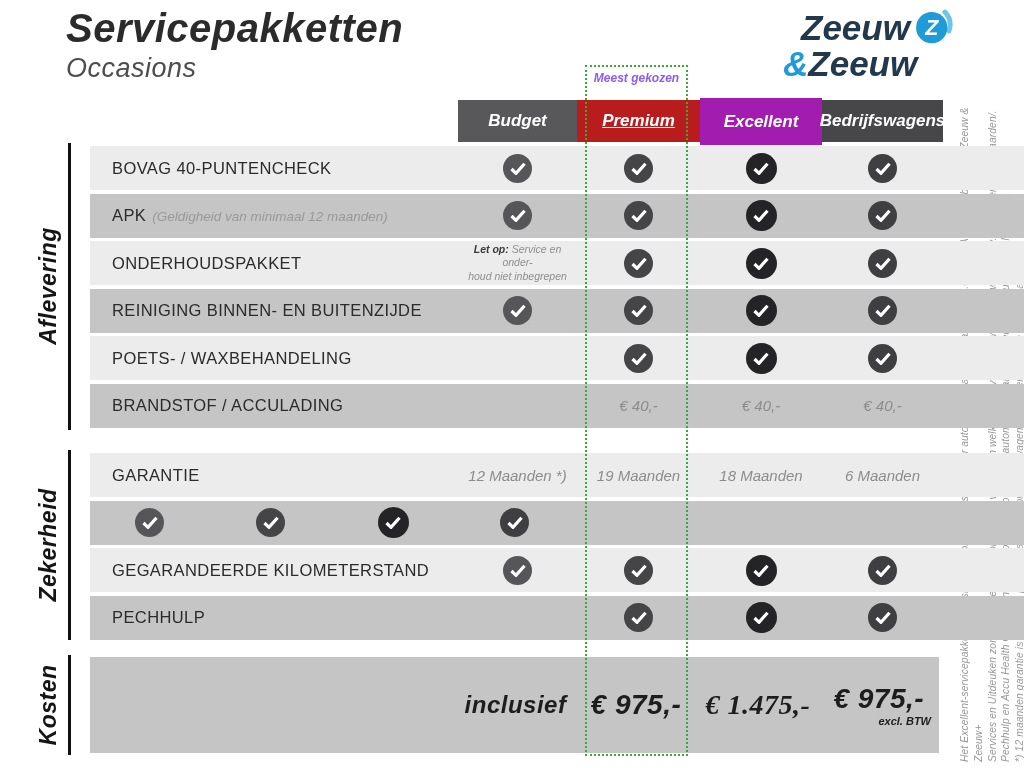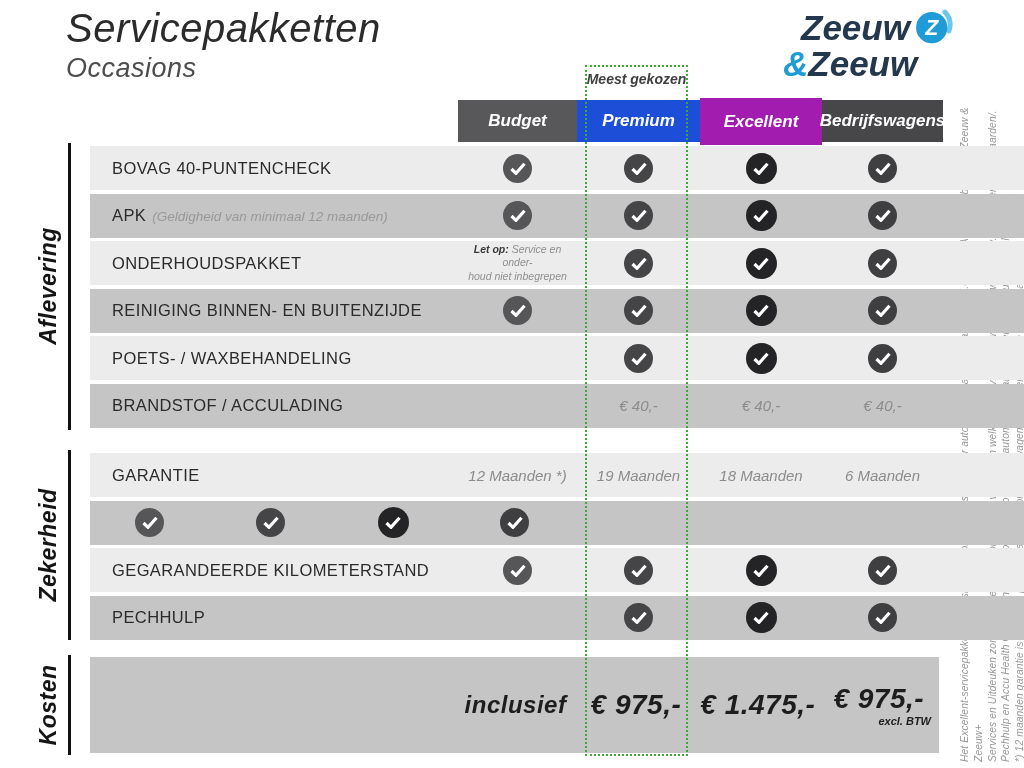--- a/index.html
+++ b/index.html
@@ -6,21 +6,21 @@
   html,body { background:#ffffff; }
   .page {
     position:relative; width:1024px; height:768px; overflow:hidden;
     background:#ffffff;
     font-family:"Liberation Sans", sans-serif;
     color:#2b2b2b;
   }
 
   
   .title-block { position:absolute; left:66px; top:6px; }
-  .title { font-size:40px; font-weight:normal; font-style:italic; color:#2b2b2b; letter-spacing:0.5px; }
+  .title { font-size:40px; font-weight:bold; font-style:italic; color:#2b2b2b; letter-spacing:0.5px; }
   .subtitle { font-size:27px; font-style:italic; font-weight:normal; color:#4d4d4d; margin-top:2px; letter-spacing:0.5px; }
 
   
   .logo { position:absolute; left:783px; top:8px; width:170px; font-style:italic; font-weight:bold; line-height:0.92; }
   .logo-line1 { font-size:35px; color:#24384d; display:flex; align-items:center; margin-left:18px; }
   .logo-line2 { font-size:35px; color:#24384d; margin-left:0px; }
   .logo-amp { color:#1f9bd8; }
   .logo-mark { width:44px; height:44px; margin-left:2px; margin-top:-4px; }
 
   
@@ -69,21 +69,21 @@
     transform:translate(-50%,-50%) rotate(-90deg);
   }
 
   
   .highlight-box {
     position:absolute; left:585px; top:65px; width:103px; height:691px;
     border:2px dotted #3aaa35; z-index:5; pointer-events:none;
   }
   .highlight-label {
     position:absolute; left:585px; top:71px; width:103px; text-align:center;
-    font-size:14px; font-weight:bold; font-style:italic; color:#404040; z-index:6;
+    font-size:12px; font-weight:bold; font-style:italic; color:#8b5cf6; z-index:6;
   }
 
   
   .fineprint {
     position:absolute; top:762px; left:958px; width:688px;
     transform:rotate(-90deg); transform-origin:0 0;
     font-size:10.3px; font-style:italic; color:#979797; line-height:13.8px;
     letter-spacing:0.1px;
   }
   .fineprint span { display:block; }
@@ -107,21 +107,21 @@
         <text x="24" y="36" font-size="26" font-weight="bold" font-style="italic" fill="#ffffff" text-anchor="middle" font-family="Liberation Sans, sans-serif">Z</text>
       </svg>
     </div>
     <div class="logo-line2">
       <span class="logo-amp">&amp;</span><span>Zeeuw</span>
     </div>
   </div>
 
   <div class="tbl-header" id="tbl-header">
       <div class="hdr-cell" style="width: 119px; background: rgb(88, 88, 90);">Budget</div>
-      <div class="hdr-cell" style="width: 123px; background: #1d4ed8;">Premium</div>
+      <div class="hdr-cell" style="width: 123px; background: #b91c1c; text-decoration: underline;">Premium</div>
       <div class="hdr-cell tall" style="width: 122px; background: #a21caf;">Excellent</div>
       <div class="hdr-cell" style="width: 121px; background: rgb(71, 71, 74);">Bedrijfswagens</div>
     </div>
 
   <div class="rows-area" id="rows-aflevering" style="top:146px;">
       <div class="row light">
         <div class="row-label-cell">
           <span class="row-label">BOVAG 40-PUNTENCHECK</span>
         </div>
         <div class="cell" style="width: 119px;">
@@ -403,21 +403,21 @@
     </div>
 
   <div class="kosten-row" id="kosten-row">
       <div class="kosten-label-cell"></div>
       <div class="kosten-cell" style="width: 119px;">
         <div class="kosten-val inclusief">inclusief</div>
       </div>
       <div class="kosten-cell" style="width: 123px;">
         <div class="kosten-val">€ 975,-</div>
       </div>
-      <div class="kosten-cell" style="width: 122px;">
+      <div class="kosten-cell" style="width: 122px; font-family: Liberation Serif, serif;">
         <div class="kosten-val">€ 1.475,-</div>
       </div>
       <div class="kosten-cell" style="width: 121px;">
         <div class="kosten-val">€ 975,-</div>
         <div class="kosten-sub">excl. BTW</div>
       </div>
     </div>
 
   <div class="section-line" style="left:68px; top:143px; height:287px;"></div>
   <div class="section-line" style="left:68px; top:450px; height:190px;"></div>

